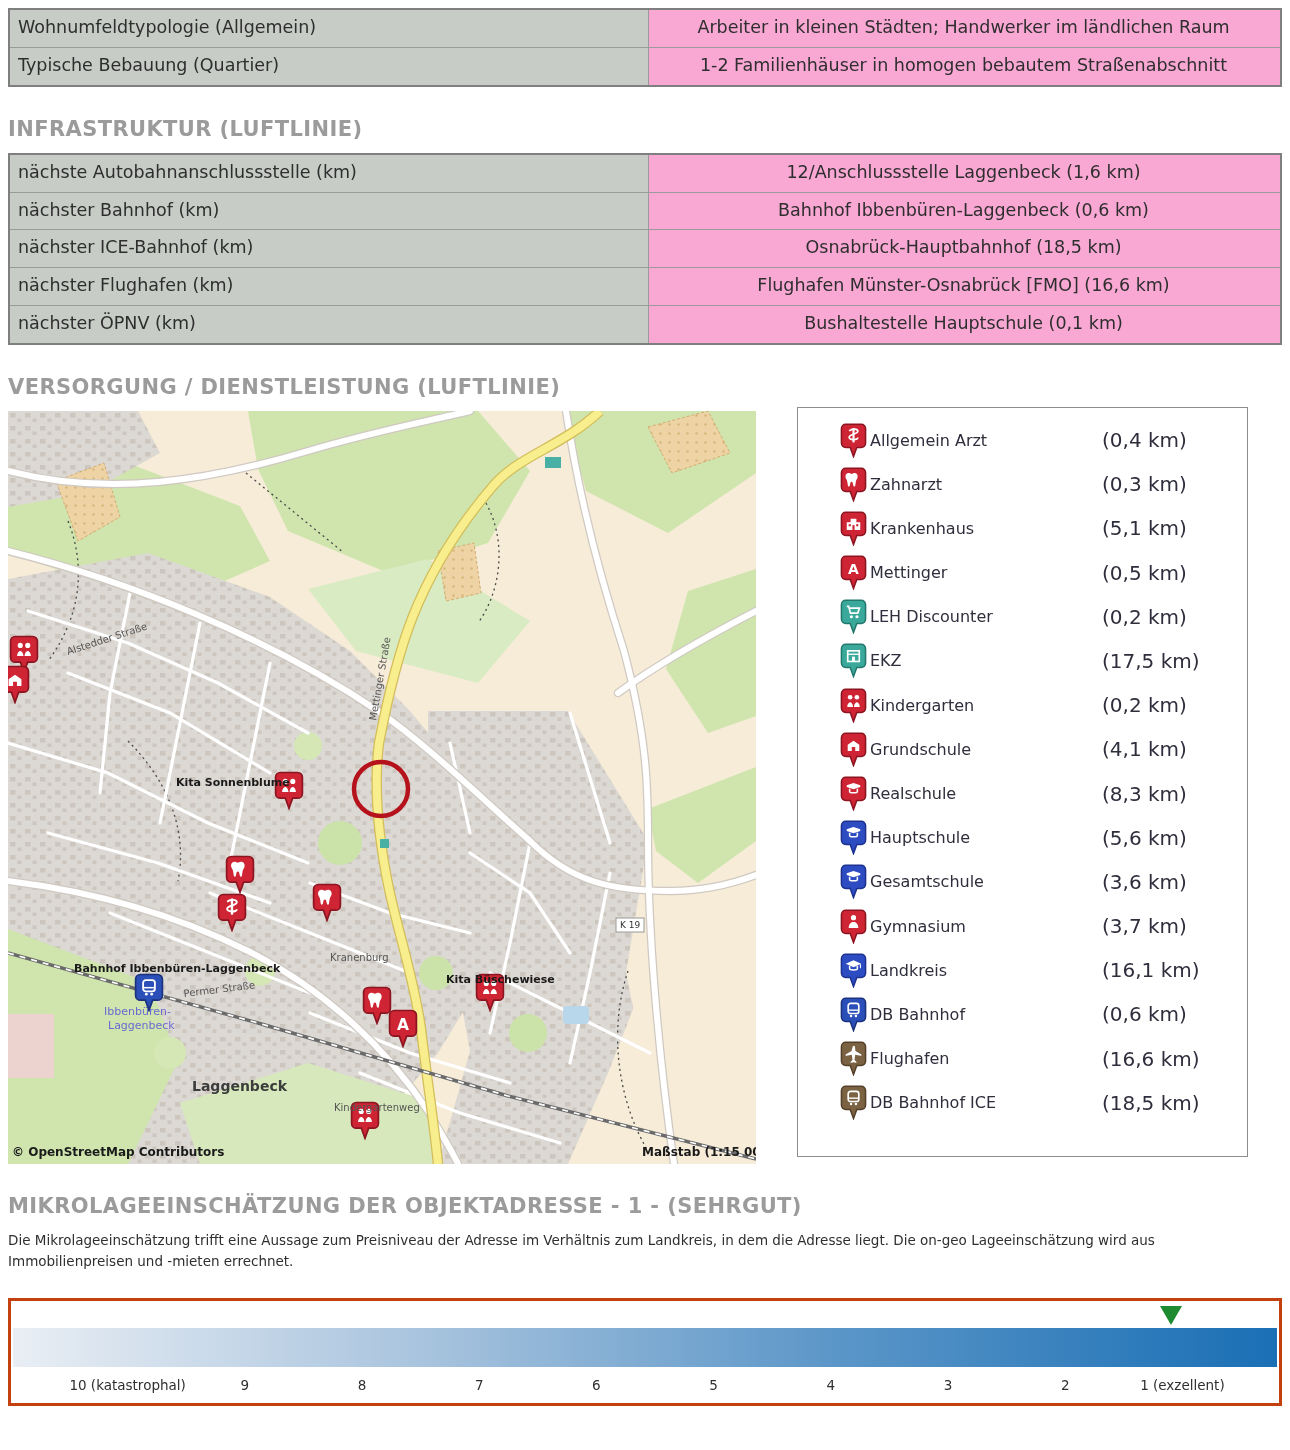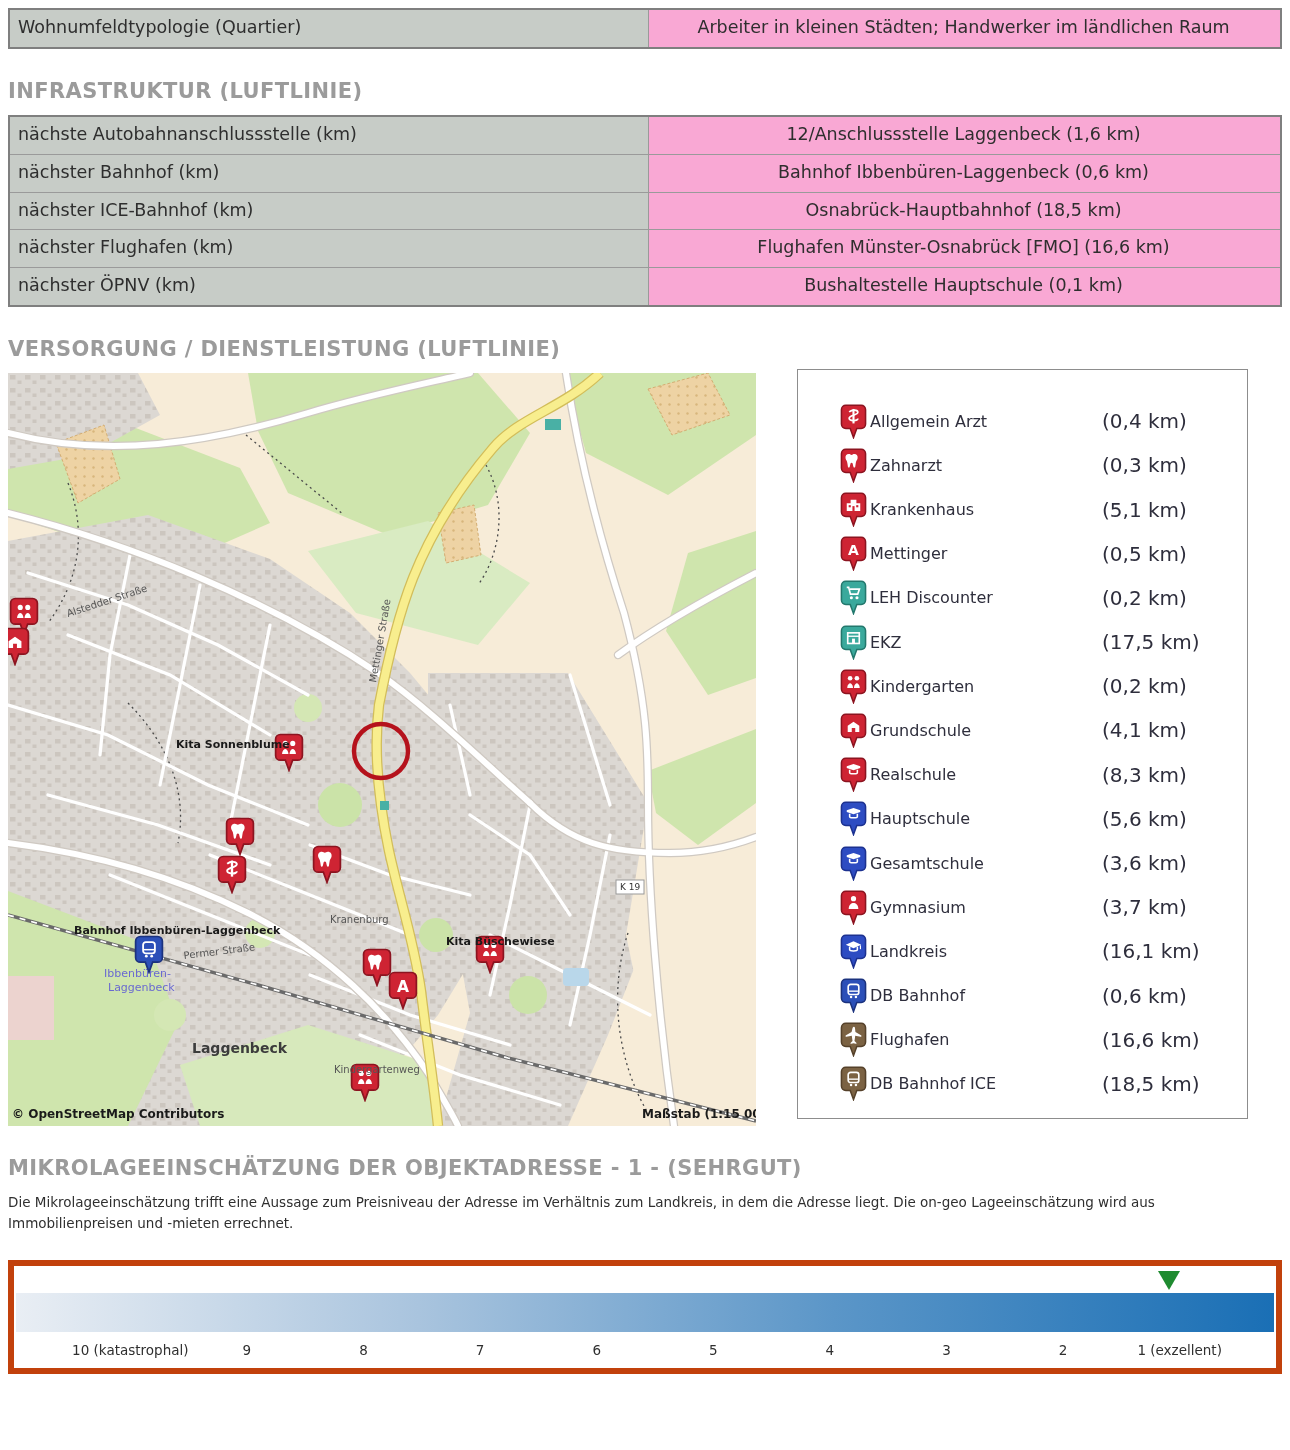--- a/index.html
+++ b/index.html
@@ -15,51 +15,55 @@
   table.datatable td.val{background:#f9a8d4;text-align:center;}
 
   
   h2.section{font-size:21px;font-weight:bold;color:#9b9b9b;letter-spacing:.4px;
     margin:30px 0 12px 8px;}
 
   
   .map-row{display:flex;align-items:flex-start;margin:4px 0 0 8px;}
   .map-wrap{width:748px;height:753px;overflow:hidden;position:relative;flex:none;}
   .legend-box{flex:none;width:451px;min-height:750px;border:1px solid #8d8d8d;
-    margin-left:41px;margin-top:-4px;background:#fff;padding-top:29px;box-sizing:border-box;}
+    margin-left:41px;margin-top:-4px;background:#fff;padding-top:10px;box-sizing:border-box;}
   .legend-row{height:44.2px;display:flex;align-items:center;padding-left:42px;}
   .legend-row .pin{flex:none;width:27px;height:35px;margin-right:3px;}
   .legend-row .lab{flex:none;width:232px;font-size:16px;color:#2e2e3c;}
   .legend-row .dist{flex:none;font-size:20px;color:#2e2e3c;}
 
   
   p.mikro{font-size:13.5px;line-height:1.55;color:#2f2f2f;margin:6px 0 26px 8px;max-width:1170px;}
 
-  .scale-box{position:relative;width:1274px;margin:0 8px;border:6px solid #c2410c;
+  .scale-box{position:relative;width:1274px;margin:0 8px;border:3px solid #c2410c;
     background:#fff;box-sizing:border-box;}
   .scale-marker-row{position:relative;height:27px;}
   .scale-marker{position:absolute;top:5px;width:0;height:0;transform:translateX(-50%);
     border-left:11px solid transparent;border-right:11px solid transparent;
     border-top:19px solid #1f8b30;}
   .scale-bar{height:39px;margin:0 2px;}
   .scale-labels{display:flex;height:36px;align-items:center;padding:0 38px 0 58px;}
   .scale-labels .cell{flex:1;text-align:center;font-size:13.5px;color:#2f2f2f;white-space:nowrap;}
 
   svg text{font-family:"DejaVu Sans","Liberation Sans",sans-serif;}
 </style>
 </head>
 <body>
 
 <div class="page">
 
   <table class="datatable">
     <tbody id="t1-body">
         <tr>
-          <td class="lbl">Wohnumfeldtypologie (Quartier)</td>
+          <td class="lbl">Wohnumfeldtypologie (Allgemein)</td>
           <td class="val">Arbeiter in kleinen Städten; Handwerker im ländlichen Raum</td>
+        </tr>
+        <tr>
+          <td class="lbl">Typische Bebauung (Quartier)</td>
+          <td class="val">1-2 Familienhäuser in homogen bebautem Straßenabschnitt</td>
         </tr>
       </tbody>
   </table>
 
   <h2 class="section">INFRASTRUKTUR (LUFTLINIE)</h2>
   <table class="datatable">
     <tbody id="t2-body">
         <tr>
           <td class="lbl">nächste Autobahnanschlussstelle (km)</td>
           <td class="val">12/Anschlussstelle Laggenbeck (1,6 km)</td>

